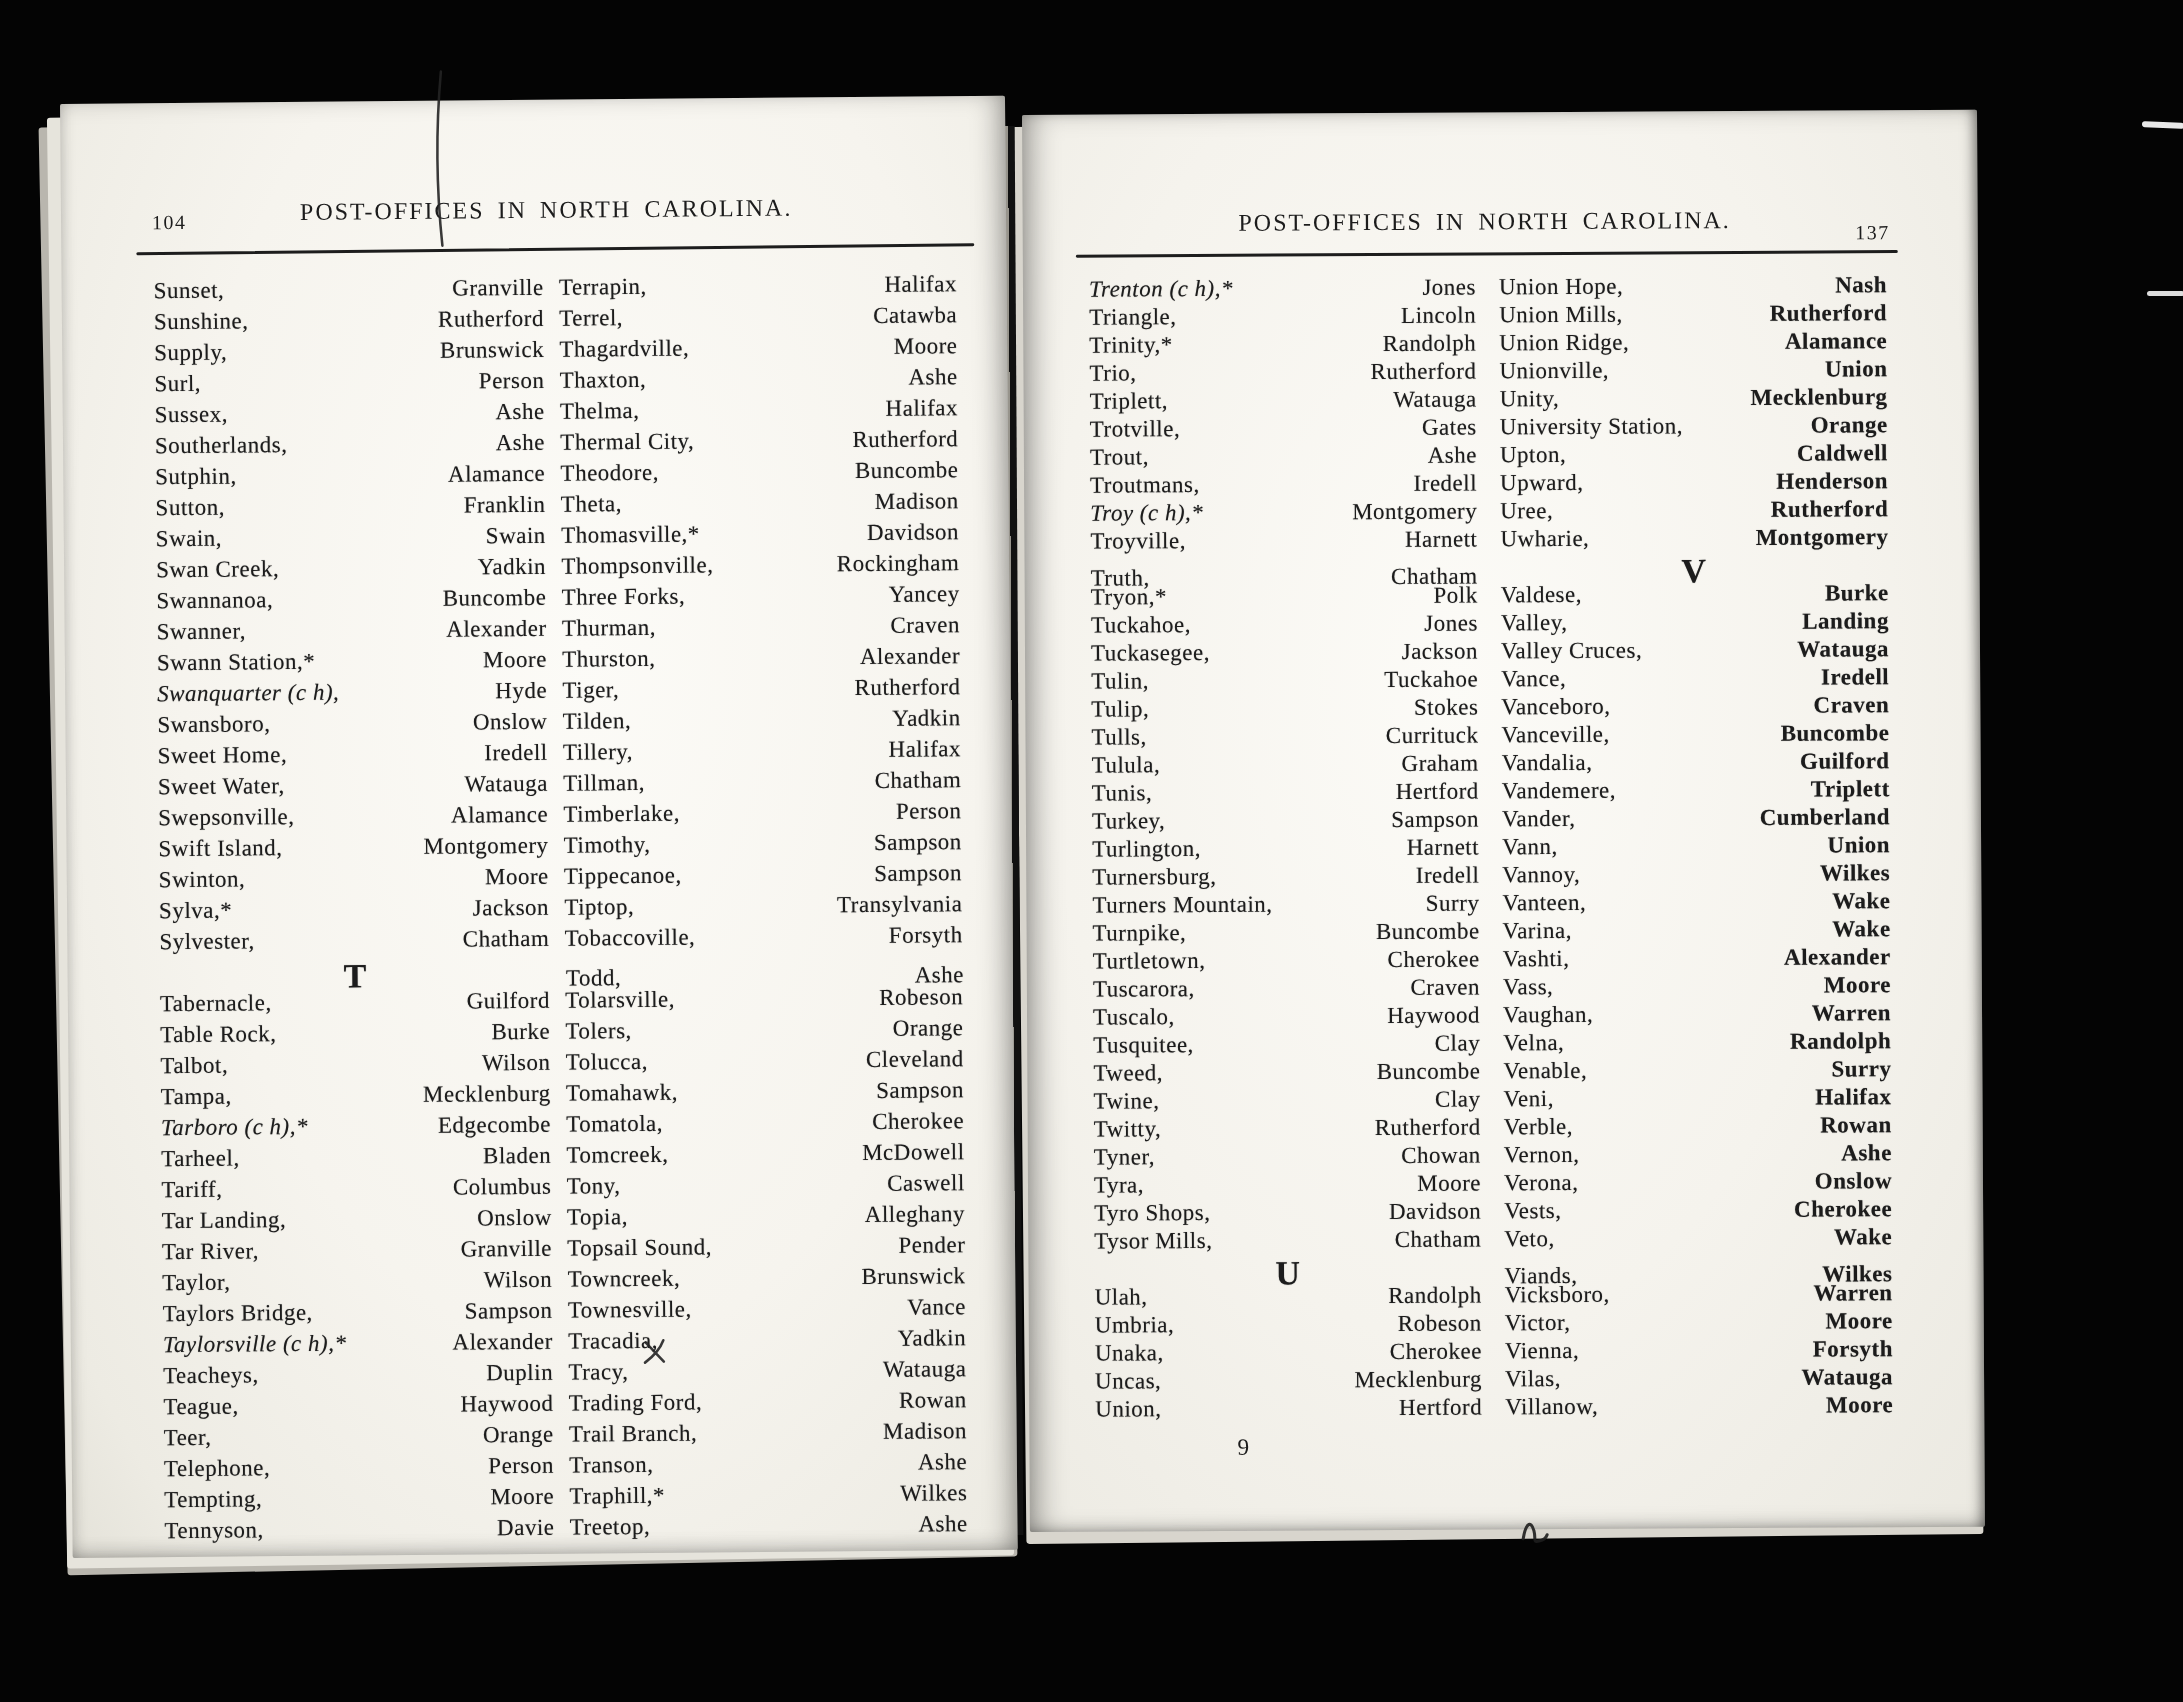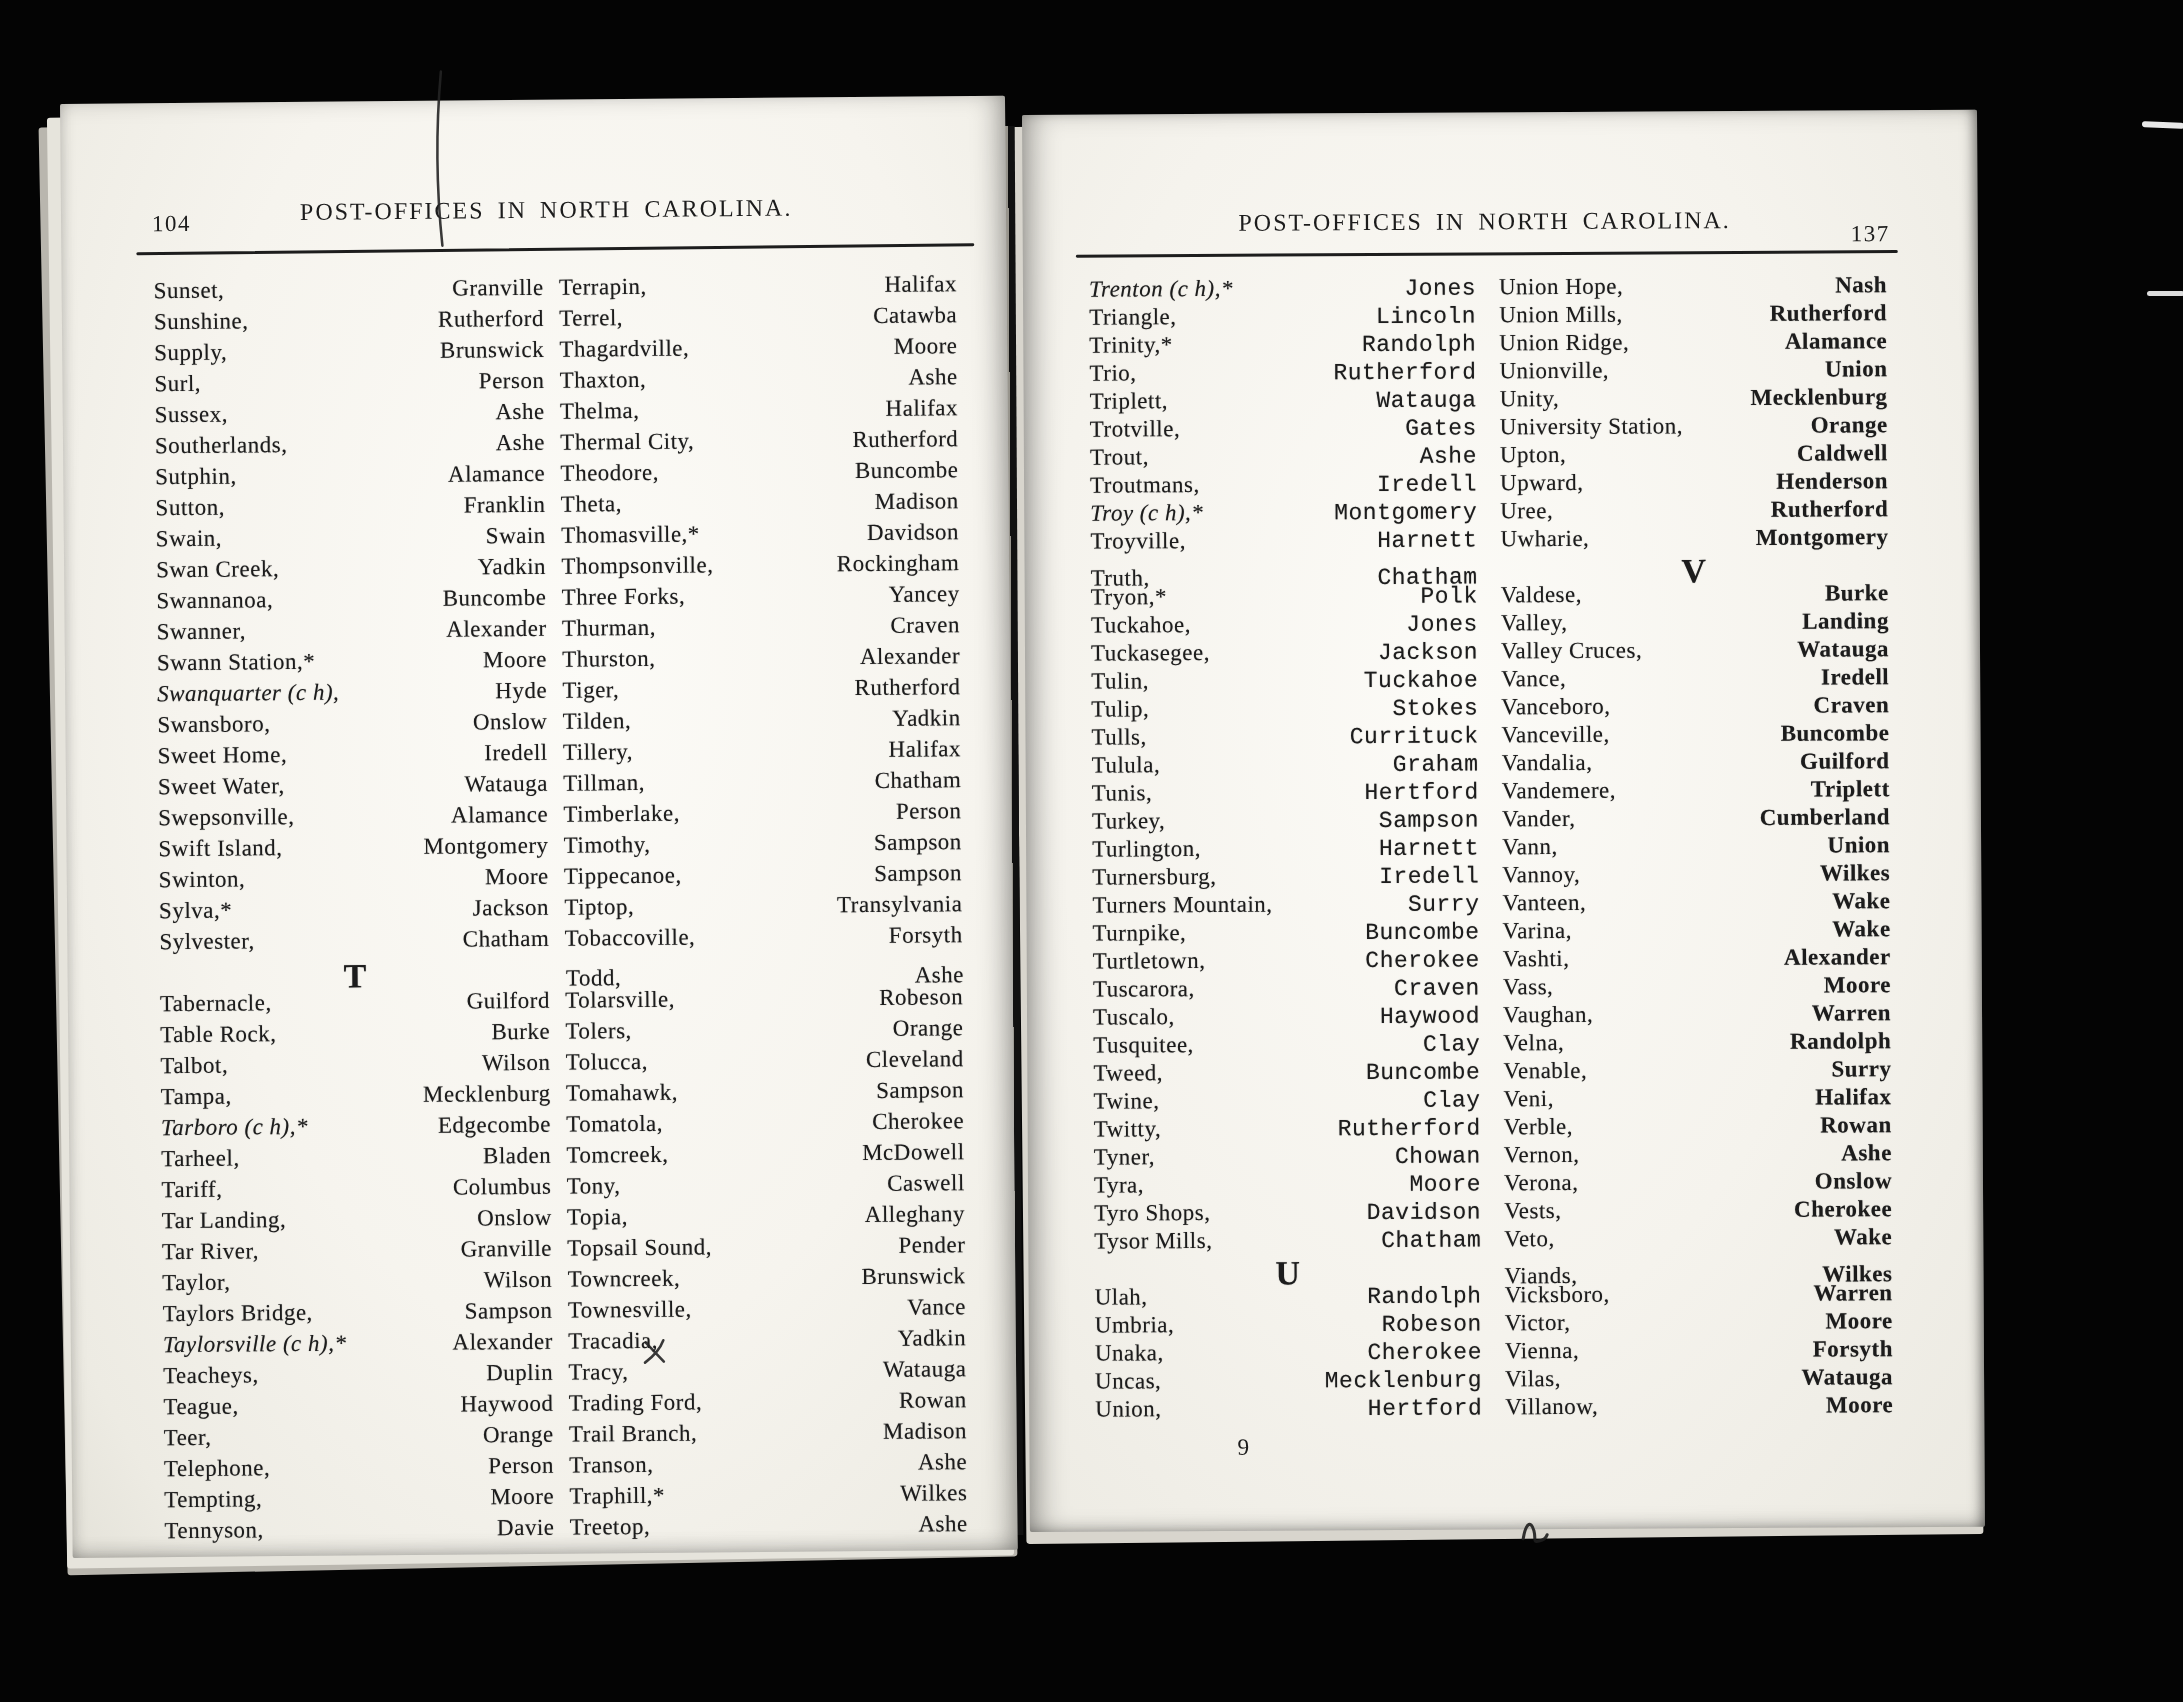--- a/index.html
+++ b/index.html
@@ -21,21 +21,21 @@
   .page{position:absolute;border-radius:2px;}
   .page.lp{left:60px;top:104px;width:945px;height:1454px;transform:rotate(-0.5deg);transform-origin:top left;
            background:radial-gradient(ellipse at 55% 38%,#fcfbf7 0%,#f6f4ee 55%,#edebe3 88%,#e4e2d9 100%);
            box-shadow:inset -15.3px 0 28px -10.2px rgba(0,0,0,.38),inset 0 -10.2px 20.4px -9.2px rgba(0,0,0,.22),inset 9.2px 0 15.3px -8.1px rgba(0,0,0,.18);}
   .page.rp{left:1022px;top:115px;width:955px;height:1417px;transform:rotate(-0.32deg);transform-origin:top left;
            background:radial-gradient(ellipse at 45% 40%,#fcfbf7 0%,#f5f3ed 55%,#ecead f 100%);
            background:radial-gradient(ellipse at 45% 40%,#fcfbf7 0%,#f5f3ed 55%,#ebe9e1 100%);
            box-shadow:inset 17.3px 0 31px -11.2px rgba(0,0,0,.42),inset -9.2px 0 13.2px -6.1px rgba(0,0,0,.5),inset 0 -8.1px 17.3px -8.1px rgba(0,0,0,.2);}
 
   
-  .pgnum{position:absolute;font-size:23px;letter-spacing:1.5px;}
+  .pgnum{position:absolute;font-size:20px;letter-spacing:1.5px;}
   .lp .pgnum{left:91px;top:108px;}
   .rp .pgnum{right:88px;top:111px;}
   .ptitle{position:absolute;text-align:center;font-size:24px;letter-spacing:2px;word-spacing:5.1px;white-space:nowrap;}
   .lp .ptitle{left:25.5px;right:0;top:97px;}
   .rp .ptitle{left:0;right:31px;top:96px;}
   .rule{position:absolute;height:2.5px;background:#1d1d1d;border-radius:1.5px;}
   .lp .rule{left:75px;top:148px;width:838px;transform:rotate(-0.12deg);}
   .rp .rule{left:53px;top:140px;width:822px;}
 
   
@@ -47,21 +47,21 @@
   .rp .row{height:28px;}
   .nm{white-space:nowrap;text-shadow:0 0 1px rgba(25,25,25,.45);}
   .ct{text-align:right;white-space:nowrap;text-shadow:0 0 1px rgba(25,25,25,.45);}
   .it{font-style:italic;}
 
   .lp .n1{margin-left:92px;width:224px;}
   .lp .c1{width:166px;}
   .lp .n2{margin-left:15.3px;width:234px;}
   .lp .c2{width:164px;}
   .rp .n1{margin-left:66px;width:214px;}
-  .rp .c1{width:173px;font-family:Liberation Mono, monospace;}
+  .rp .c1{width:173px;}
   .rp .n2{margin-left:23px;width:219px;}
   .rp .c2{width:169px;font-weight:bold;}
 
   .section{font-size:34px;font-weight:bold;text-align:center;text-shadow:0 0 1px rgba(25,25,25,.5);}
   .lp .section.left{margin-left:92px;width:391px;}
   .rp .section.left{margin-left:66px;width:387px;}
   .rp .section.right{margin-left:23px;width:387px;}
 
   
   .sig{position:absolute;left:208px;top:1320px;font-size:23.4px;}

